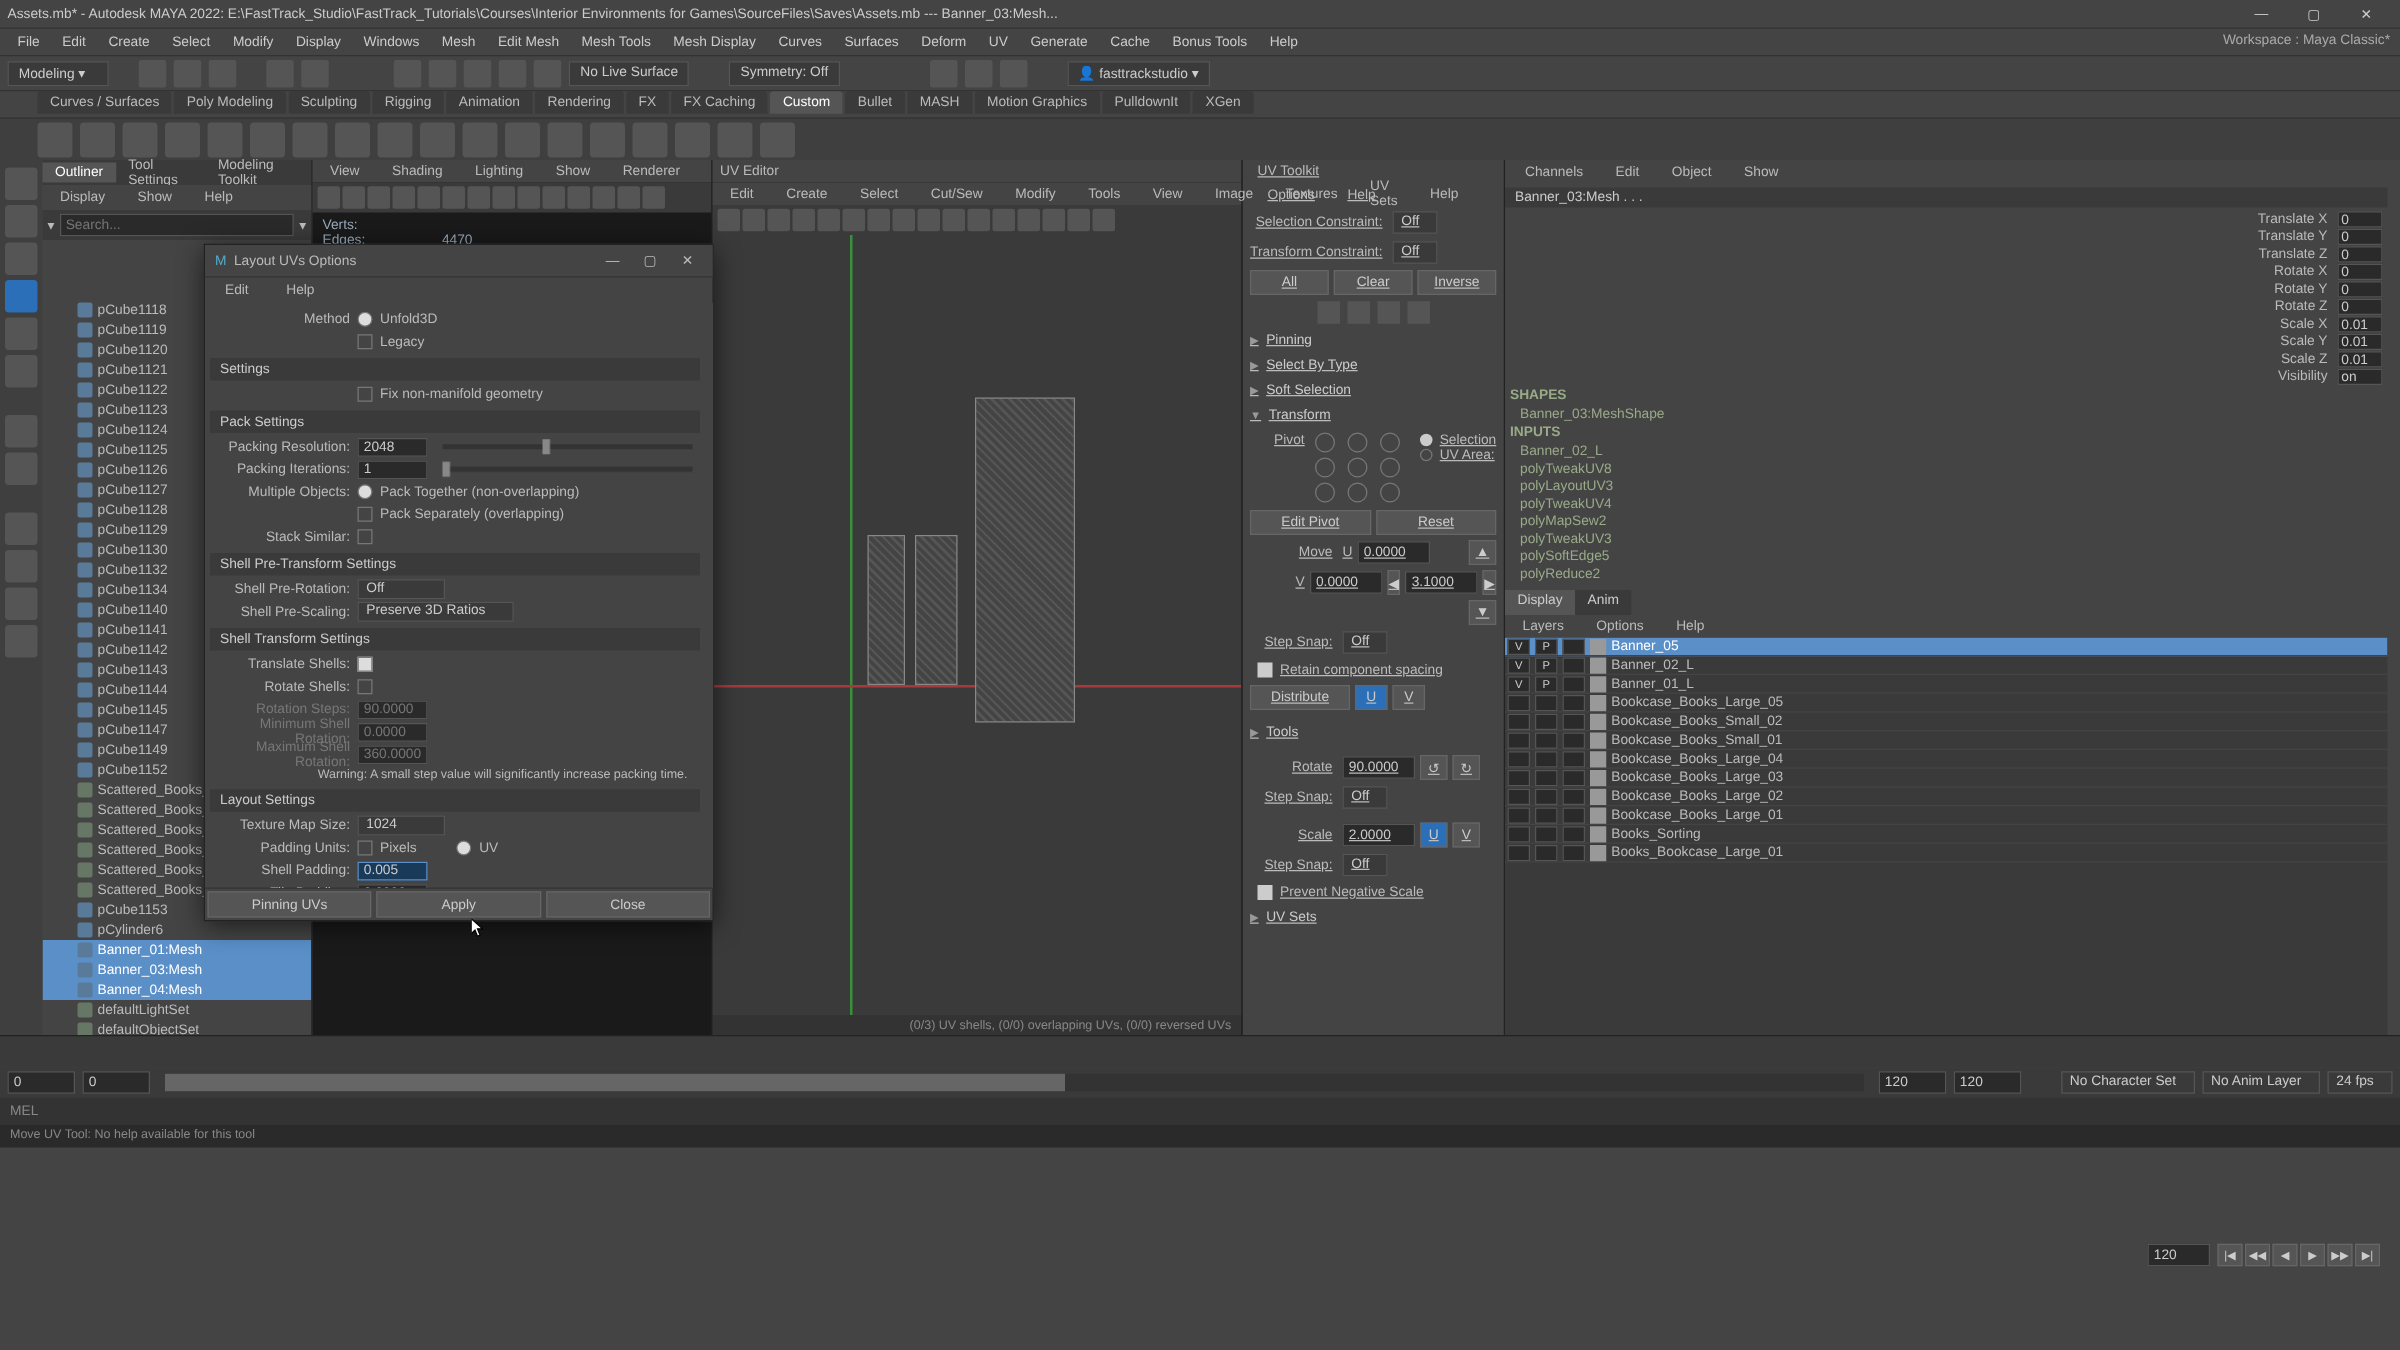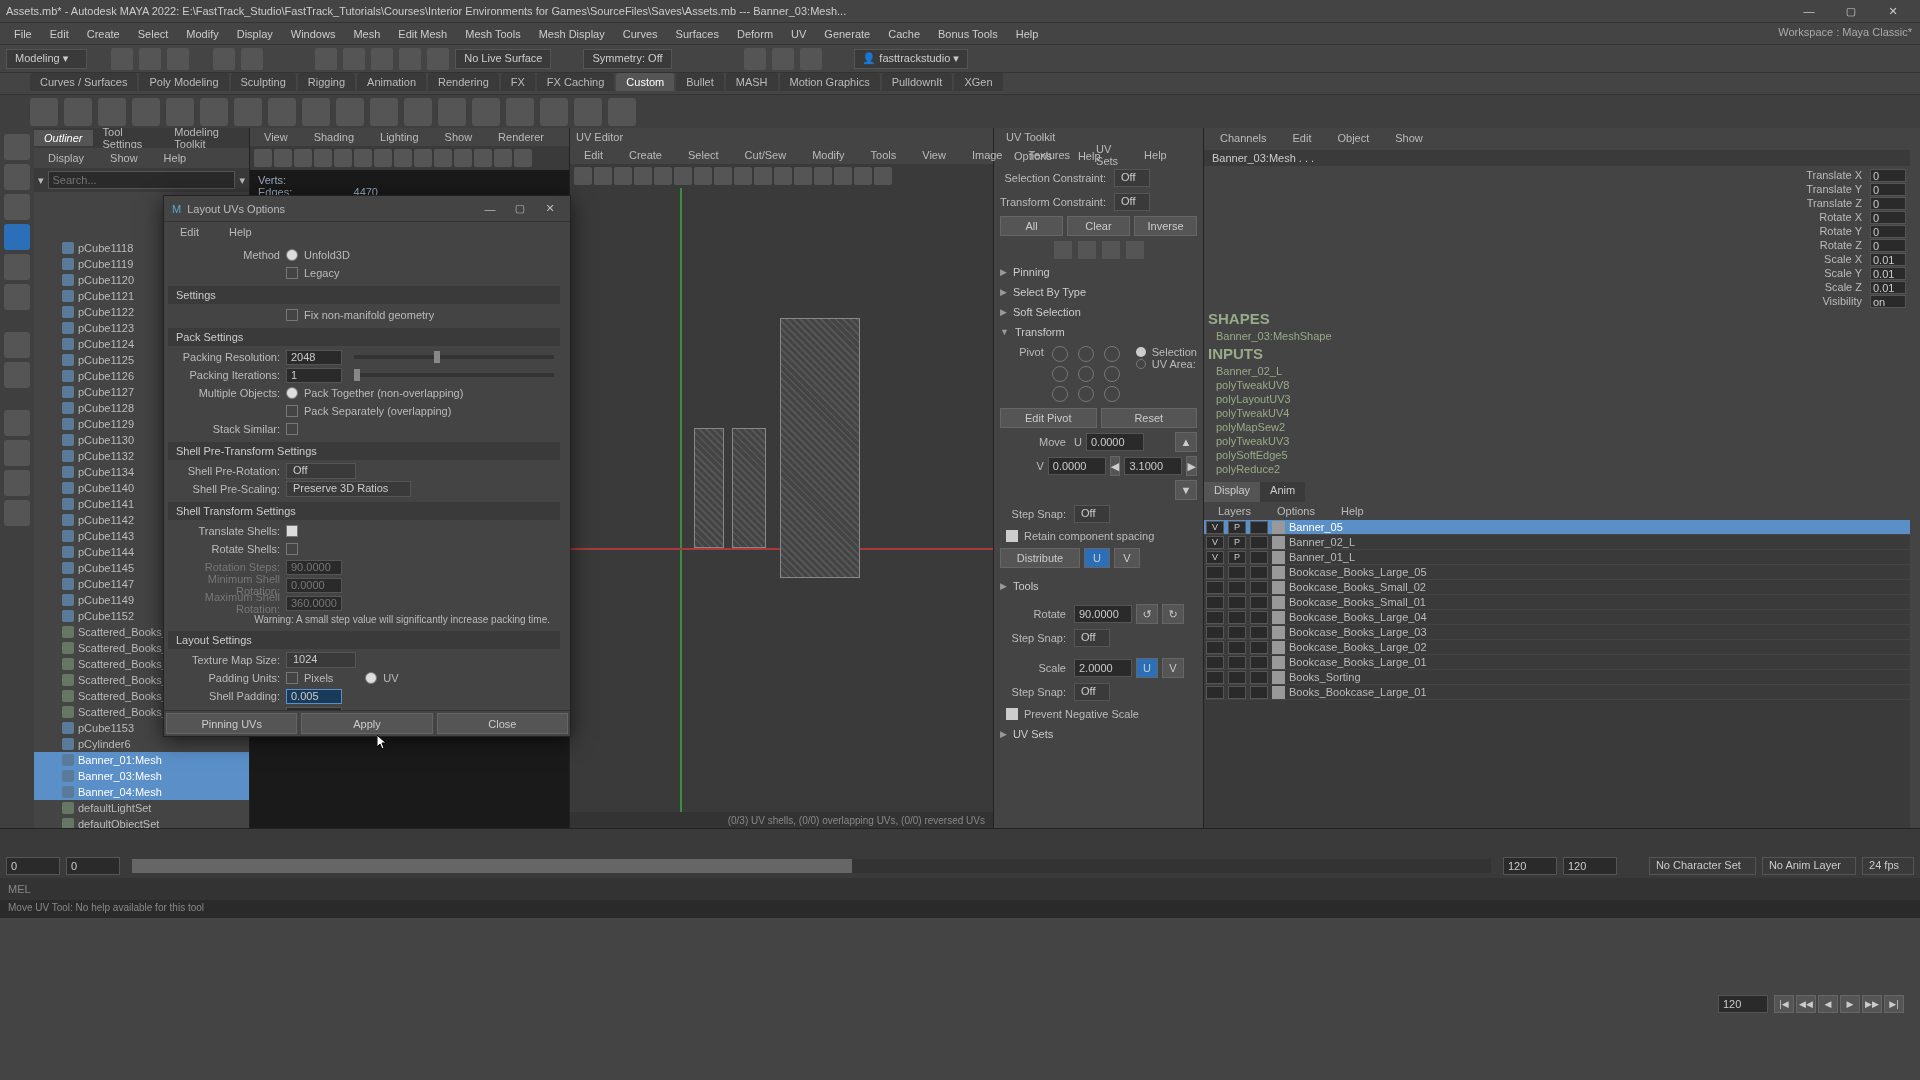--- a/index.html
+++ b/index.html
@@ -22,21 +22,21 @@
 
 .main-area { display: flex; height: 700px; background: #444; }
 .left-toolbar { width: 34px; background: #3f3f3f; display: flex; flex-direction: column; align-items: center; gap: 4px; padding-top: 6px; }
 .left-toolbar .t-icon { width: 26px; height: 26px; background: #555; border-radius: 3px; }
 .left-toolbar .t-icon.sel { background: #2a6fb8; }
 .left-toolbar .gap { height: 14px; }
 
 .outliner { width: 216px; background: #444; border-right: 1px solid #222; display: flex; flex-direction: column; }
 .panel-tabs { height: 20px; background: #3a3a3a; display: flex; align-items: center; }
 .panel-tab { padding: 2px 10px; color: #bbb; }
-.panel-tab.active { background: #555; color: #fff; font-style: italic; }
+.panel-tab.active { background: #555; color: #fff; }
 .panel-menu { height: 20px; background: #444; display: flex; align-items: center; padding-left: 6px; gap: 10px; }
 .search-row { height: 24px; display: flex; align-items: center; padding: 0 4px; gap: 4px; background: #3a3a3a; }
 .search-row input { flex: 1; background: #2a2a2a; border: 1px solid #555; color: #ccc; height: 18px; padding: 0 4px; }
 .outliner-list { flex: 1; overflow: hidden; margin-top: 48px; }
 .ol-item { display: flex; align-items: center; height: 16px; padding-left: 28px; gap: 4px; color: #bbb; }
 .ol-item .ico { width: 12px; height: 12px; background: #5a7a9a; border-radius: 2px; }
 .ol-item.sel { background: #5a8fc8; color: #fff; }
 .ol-item .ico.g { background: #667766; }
 
 .viewport { width: 320px; background: #1a1a1a; position: relative; border-right: 1px solid #222; }
@@ -47,41 +47,41 @@
 .hud-row { display: flex; justify-content: space-between; width: 120px; }
 
 .uv-panel { width: 424px; background: #1a1a1a; position: relative; border-right: 1px solid #222; display: flex; flex-direction: column; }
 .uv-header { height: 18px; background: #444; padding-left: 6px; display: flex; align-items: center; }
 .uv-canvas { flex: 1; background: #3a3a3a; position: relative; overflow: hidden; }
 .uv-axis-y { position: absolute; left: 110px; top: 0; bottom: 0; width: 2px; background: #3a8f3a; }
 .uv-axis-x { position: absolute; left: 0; right: 0; top: 360px; height: 2px; background: #a83a3a; }
 .uv-shell { position: absolute; border: 1px solid #888; background: repeating-linear-gradient(45deg,#555,#555 2px,#444 2px,#444 5px); }
 .uv-status { height: 16px; background: #333; color: #888; font-size: 10px; display: flex; align-items: center; justify-content: flex-end; padding-right: 8px; }
 
-.uv-toolkit { width: 210px; background: #444; border-right: 1px solid #222; display: flex; flex-direction: column; padding: 0 6px; }
+.uv-toolkit { width: 210px; background: #444; border-right: 1px solid #222; display: flex; flex-direction: column; padding: 0 6px; text-decoration: underline; }
 .tk-row { display: flex; align-items: center; height: 24px; gap: 4px; }
 .tk-btn { flex: 1; background: #555; border: 1px solid #666; color: #ccc; height: 20px; display: flex; align-items: center; justify-content: center; }
 .tk-input { width: 58px; background: #2a2a2a; border: 1px solid #555; color: #ccc; height: 18px; padding: 0 4px; }
 .tk-label { width: 70px; color: #bbb; text-align: right; padding-right: 4px; }
 .tk-section { height: 20px; display: flex; align-items: center; color: #ccc; gap: 6px; }
 .tk-section::before { content: "▼"; font-size: 9px; color: #999; }
 .tk-section.coll::before { content: "▶"; }
 .tk-drop { background: #3a3a3a; border: 1px solid #555; color: #ccc; padding: 1px 14px 1px 6px; height: 18px; }
 .tk-check { display: flex; align-items: center; gap: 6px; padding-left: 6px; }
 .tk-pivot { display: grid; grid-template-columns: repeat(3,22px); gap: 4px; }
 .tk-pivot .dot { width: 16px; height: 16px; border: 1px solid #777; border-radius: 50%; }
 .tk-arr { width: 22px; height: 20px; background: #555; border: 1px solid #666; display: flex; align-items: center; justify-content: center; color: #ccc; }
 
 .right-panel { flex: 1; background: #444; display: flex; flex-direction: column; padding-right: 10px; }
 .chan-menu { height: 20px; background: #444; display: flex; align-items: center; gap: 10px; padding-left: 8px; }
 .chan-title { padding: 2px 8px; background: #3a3a3a; color: #ccc; margin: 2px 0; }
 .chan-row { display: flex; justify-content: flex-end; gap: 8px; padding: 1px 4px; height: 14px; }
 .chan-row .lbl { color: #bbb; }
 .chan-row .val { width: 36px; background: #2a2a2a; border: 1px solid #555; color: #ccc; text-align: left; padding-left: 2px; height: 13px; }
-.chan-sect { padding: 2px 4px; color: #9a8; font-weight: bold; font-size: 15px; }
+.chan-sect { padding: 2px 4px; color: #9a8; font-weight: bold; font-size: 11px; }
 .chan-link { padding: 1px 12px; color: #9a8; font-size: 11px; }
 
 .layers { flex: 1; margin-top: 6px; display: flex; flex-direction: column; }
 .lay-tabs { height: 20px; display: flex; }
 .lay-tabs .lt { padding: 2px 10px; background: #3a3a3a; color: #ccc; }
 .lay-tabs .lt.active { background: #555; }
 .lay-menu { height: 18px; display: flex; gap: 10px; padding-left: 6px; align-items: center; }
 .lay-list { flex: 1; overflow: hidden; background: #3a3a3a; }
 .lay-row { display: flex; height: 15px; align-items: center; gap: 4px; padding-left: 2px; border-bottom: 1px solid #444; }
 .lay-row .box { width: 18px; height: 13px; background: #2a2a2a; border: 1px solid #555; color: #ccc; text-align: center; font-size: 9px; }

